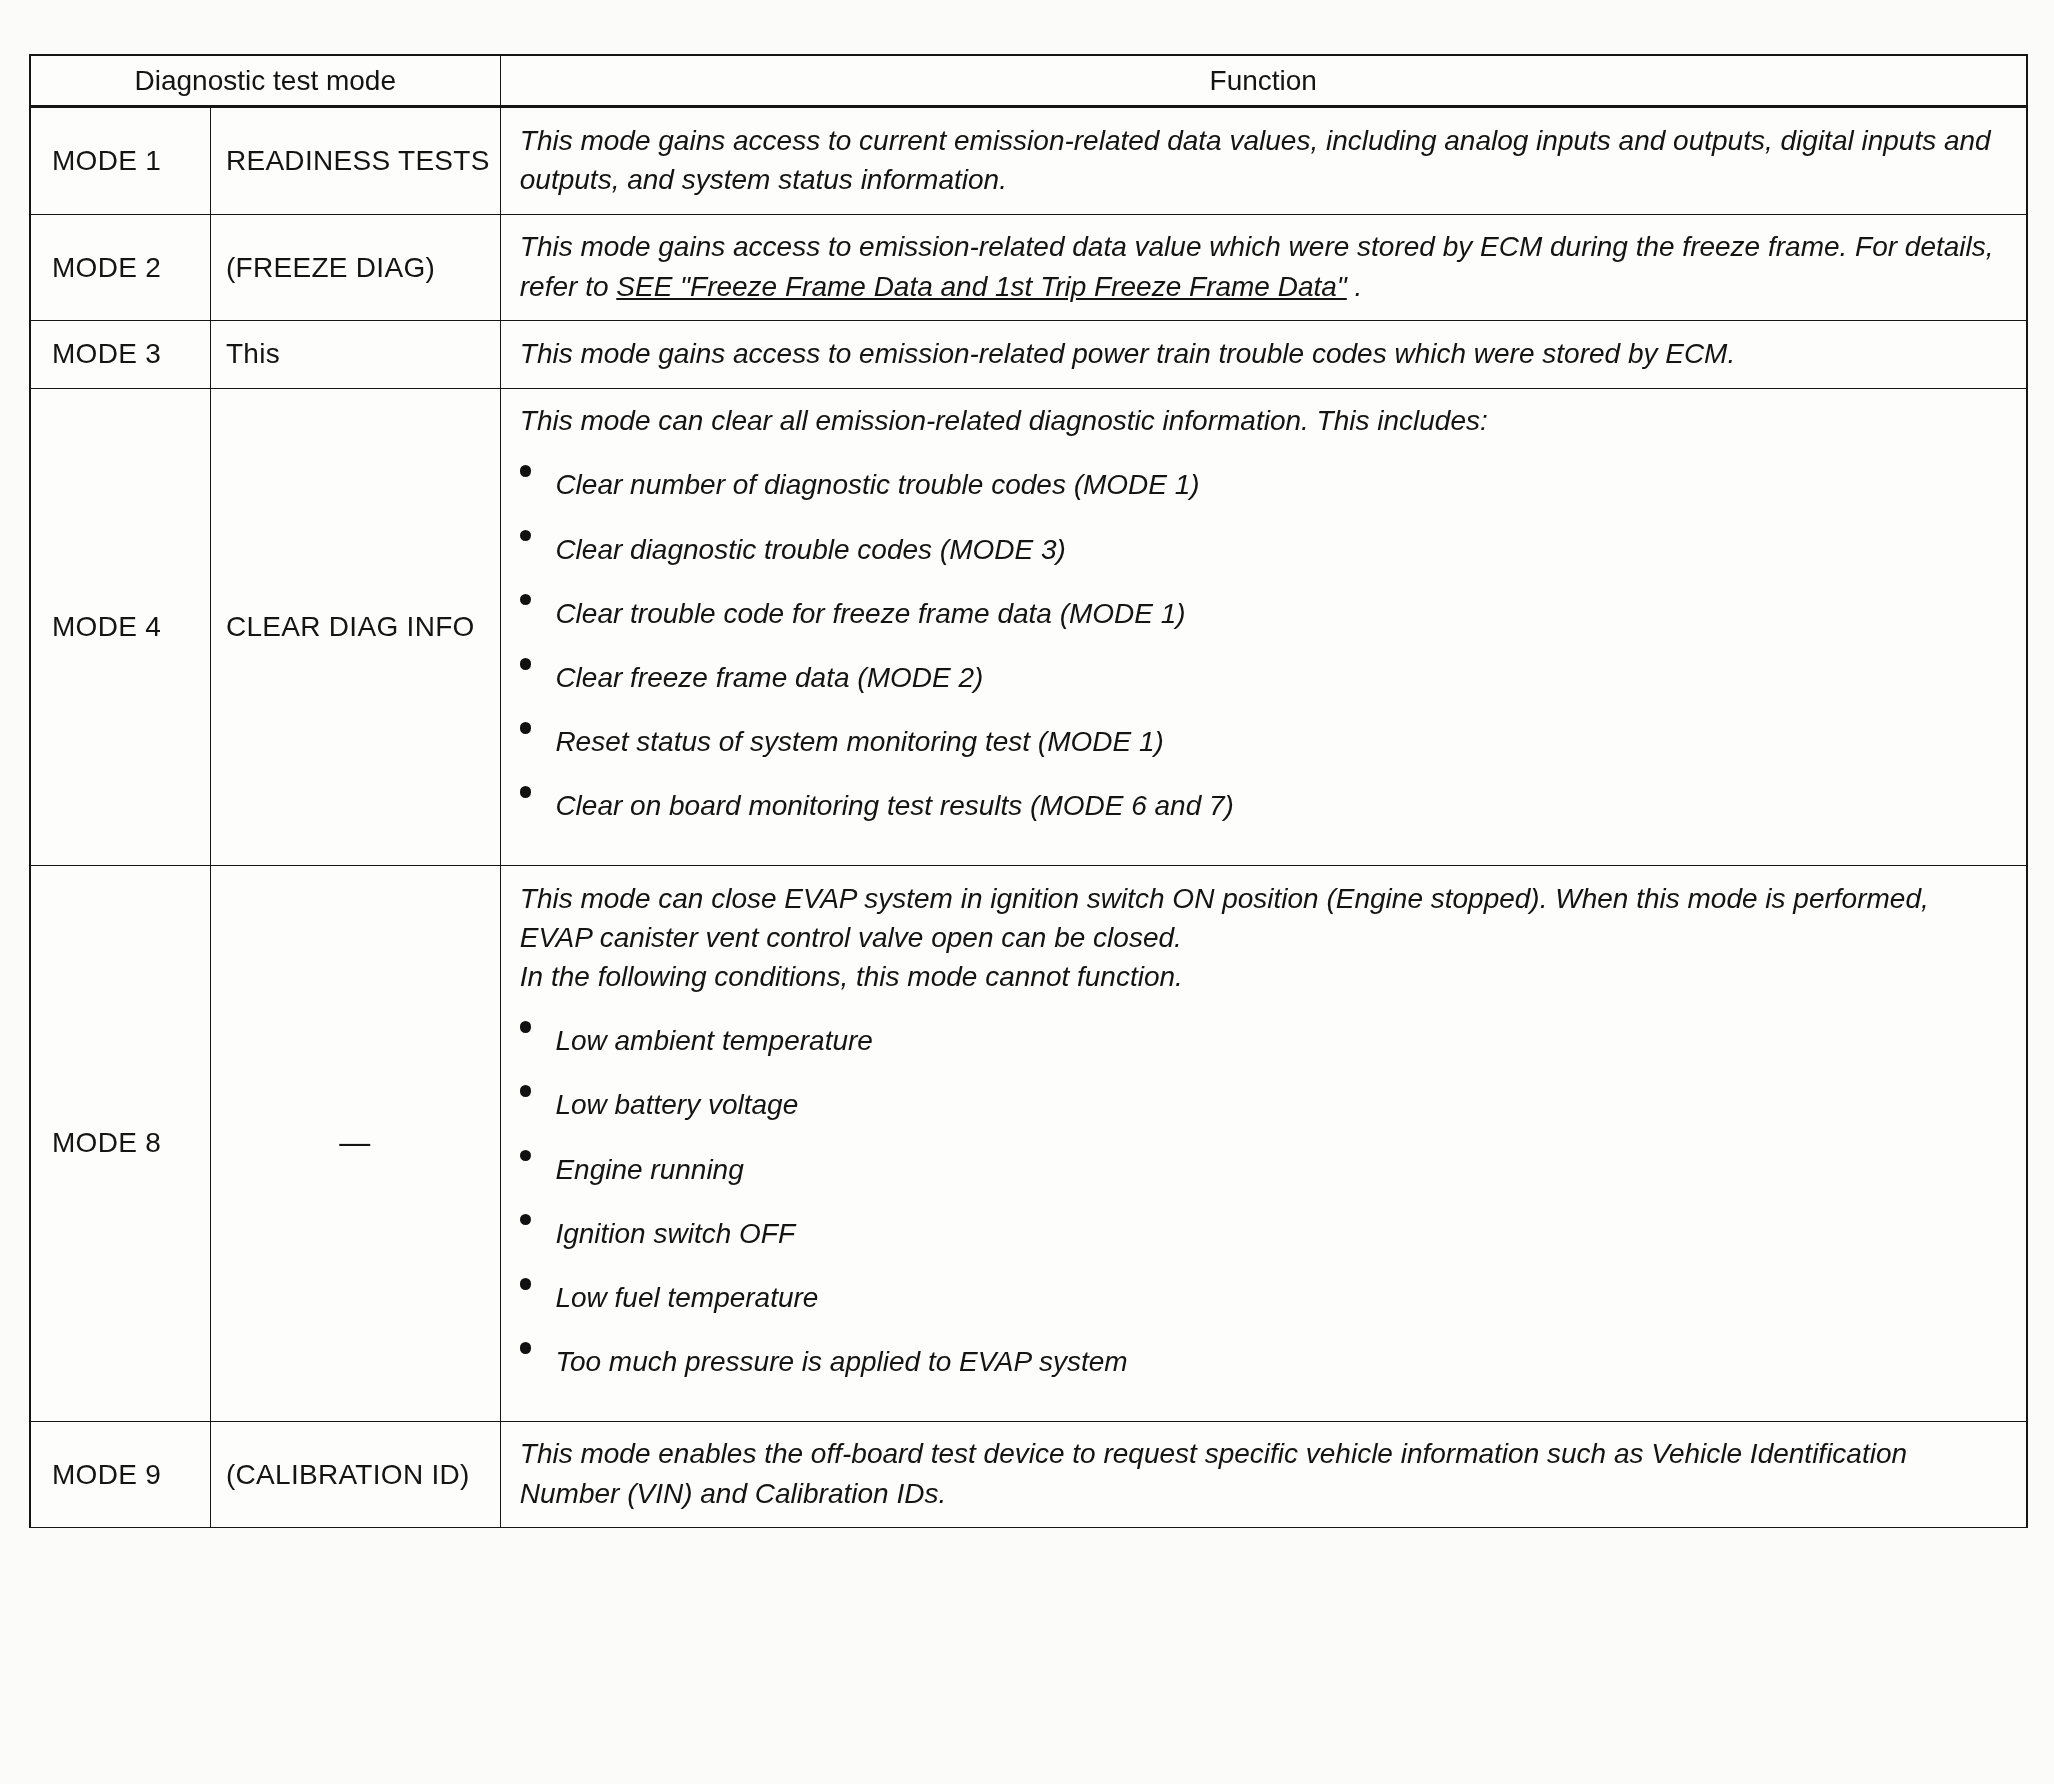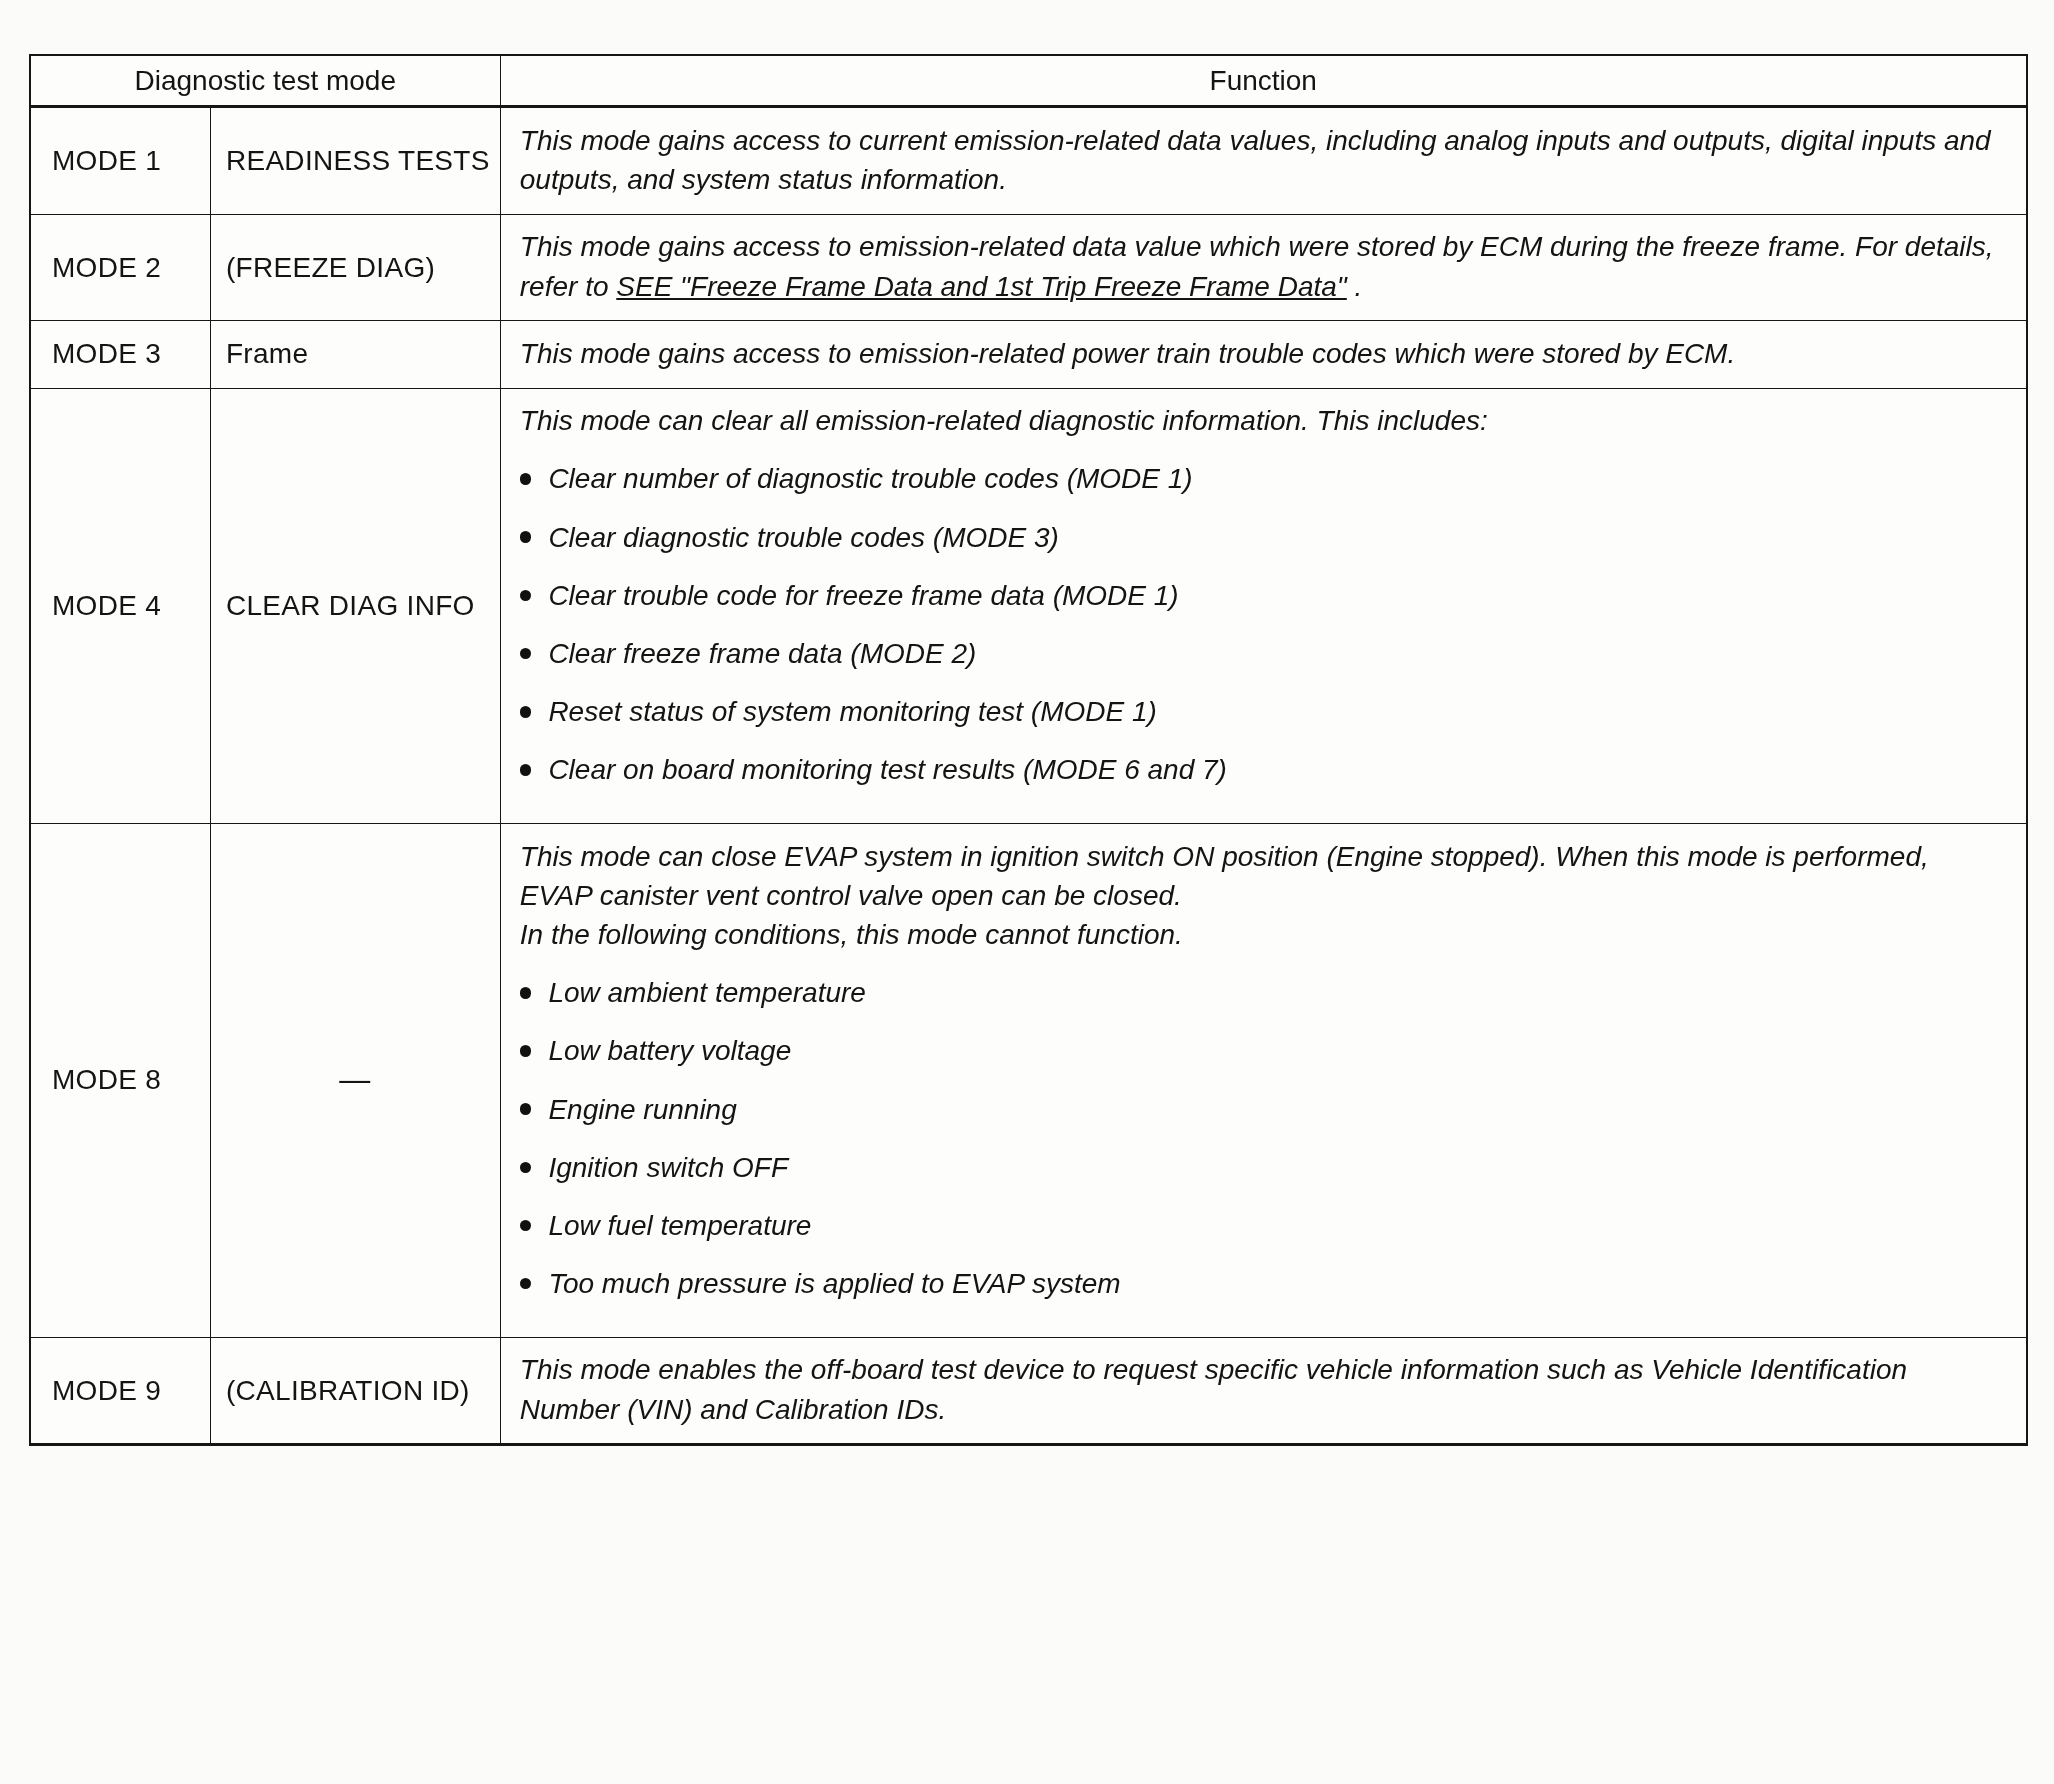--- a/index.html
+++ b/index.html
@@ -38,21 +38,21 @@
     text-align: center;
   }
 
   td.mode  { font-size: 28px; padding: 9.7px 7.7px 9.7px 21px; letter-spacing: 0.3px; }
   td.name  { font-size: 28px; padding: 9.7px 7.7px 9.7px 15.4px; letter-spacing: 0.3px; }
   td.name.center { text-align: center; padding-left: 0; padding-right: 0; font-size: 31px; }
   td.func  { font-size: 28px; line-height: 1.4; padding: 12.6px 29px 14.5px 19.3px; font-style: italic; }
 
   .func p { margin: 0; }
   .bullets { margin-top: 9.7px; }
-  .bullet { display: flex; align-items: center; gap: 17px; margin: 19px 0; }
+  .bullet { display: flex; gap: 24px; margin: 25px 0; }
   .dot { width: 11.6px; height: 11.6px; border-radius: 50%; background: #111; flex: 0 0 auto; }
 
   .link { color: inherit; text-decoration: underline; cursor: pointer; }
 
   .figure-id {
     position: absolute;
     left: 31px;
     top: 1726px;
     font-size: 23px;
     letter-spacing: 0.5px;
@@ -89,21 +89,21 @@
       <tr>
         <td class="mode">MODE 2</td>
         <td class="name">(FREEZE DIAG)</td>
         <td class="func">
           <p><span>This mode gains access to emission-related data value which were stored by ECM during the freeze frame. For details, refer to </span><span class="link">SEE "Freeze Frame Data and 1st Trip Freeze Frame Data"</span><span> .</span></p>
         </td>
       </tr>
 
       <tr>
         <td class="mode">MODE 3</td>
-        <td class="name">Frame</td>
+        <td class="name">This</td>
         <td class="func">
           <p>This mode gains access to emission-related power train trouble codes which were stored by ECM.</p>
         </td>
       </tr>
 
       <tr>
         <td class="mode">MODE 4</td>
         <td class="name">CLEAR DIAG INFO</td>
         <td class="func">
           <p>This mode can clear all emission-related diagnostic information. This includes:</p>

